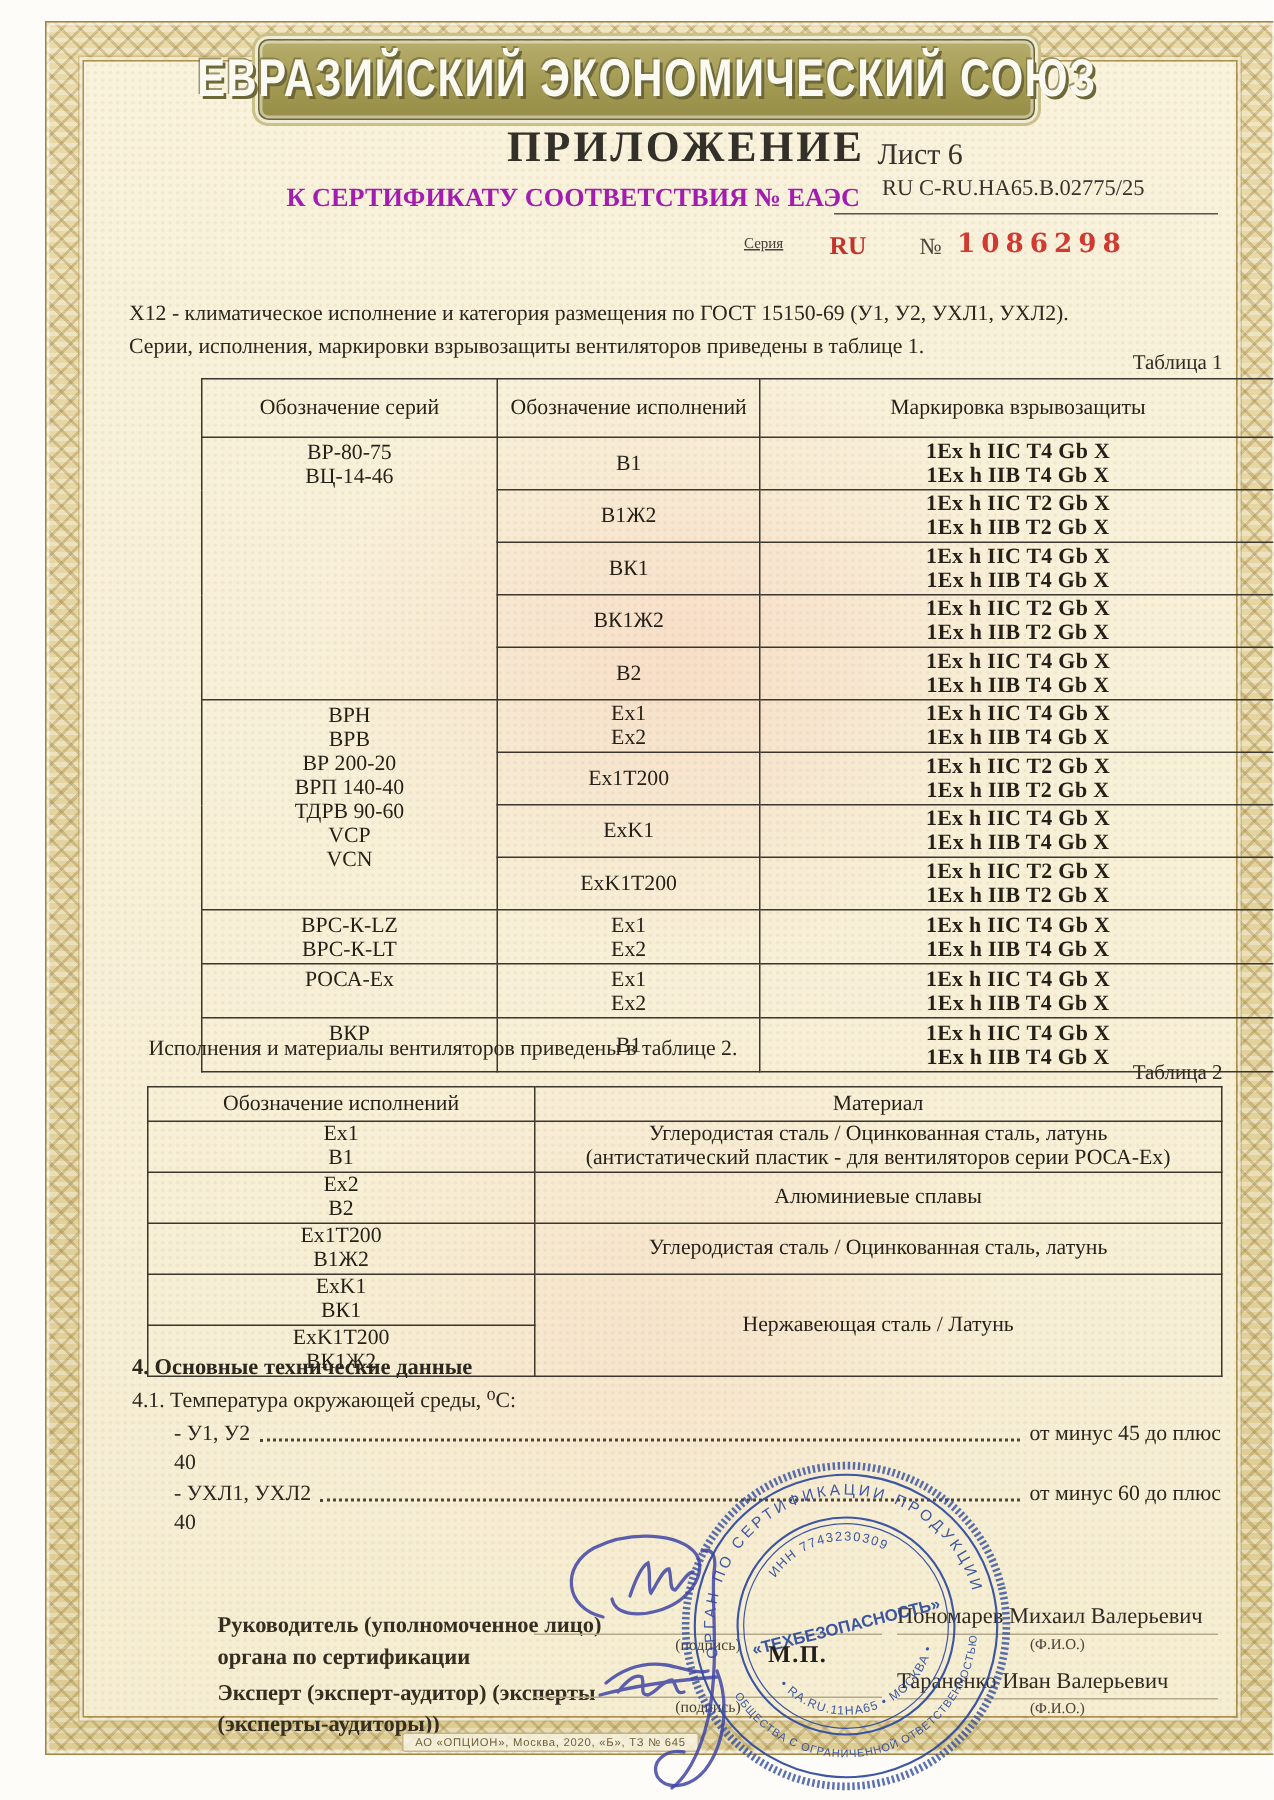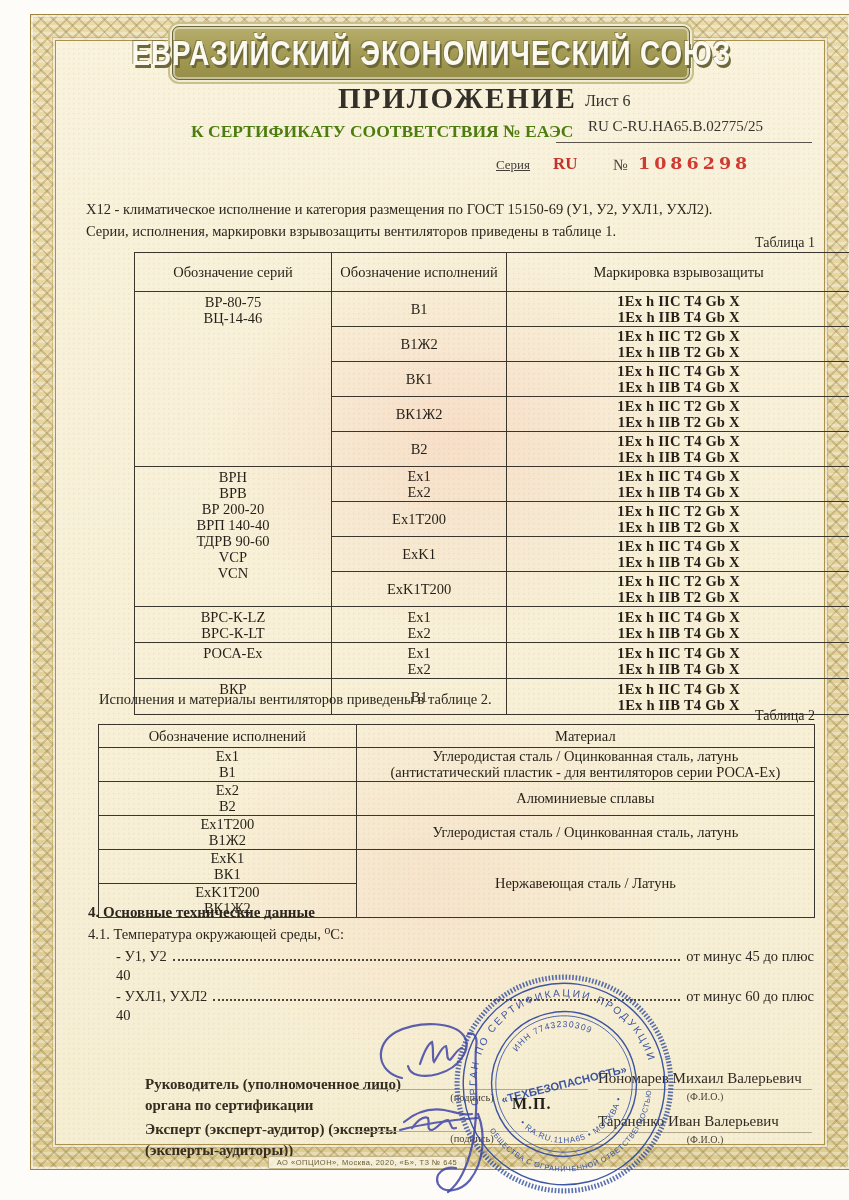--- a/index.html
+++ b/index.html
@@ -28,25 +28,25 @@
     background:linear-gradient(#b7ae6e,#a29952 55%,#968d48);
     border:1px solid #6d6535;border-radius:7px;
     box-shadow:0 0 0 2px rgba(255,255,250,.7), 0 0 0 4px #c9c08a, inset 0 0 0 2px rgba(255,255,255,.45);
     display:flex;align-items:center;justify-content:center;margin-top:16px;}
   .banner span{font-family:"Liberation Sans","DejaVu Sans",sans-serif;font-weight:bold;
     font-size:29px;letter-spacing:1px;color:#fbfaf2;white-space:nowrap;
     transform:scale(.96,1.22);text-shadow:2px 2px 0 #6e6839,-1px -1px 0 rgba(110,104,57,.65);}
   
   .abs{position:absolute;}
   .title{left:338px;top:82px;font-size:29px;font-weight:bold;letter-spacing:2px;color:#33302a;text-align:center;}
-  .sheet{left:585px;top:92px;font-size:16px;color:#37332c;}
-  .subtitle{left:191px;top:121px;font-size:17.5px;font-weight:bold;color:#4d7c0f;white-space:nowrap;}
+  .sheet{left:585px;top:92px;font-size:20px;color:#37332c;}
+  .subtitle{left:191px;top:121px;font-size:17.5px;font-weight:bold;color:#a21caf;white-space:nowrap;}
   .certno{left:588px;top:118px;font-size:15px;color:#37332c;white-space:nowrap;}
   .cert-underline{left:556px;top:142px;width:256px;height:0;border-bottom:1.5px solid #5b544a;}
-  .series-label{left:496px;top:157px;font-size:13px;color:#45403a;text-decoration:underline;}
+  .series-label{left:496px;top:157px;font-size:10px;color:#45403a;text-decoration:underline;}
   .series-value{left:553px;top:154px;font-size:17px;font-weight:bold;color:#c23329;}
   .num-sign{left:613px;top:156px;font-size:15.5px;color:#4a443c;}
   .num-value{left:638px;top:153px;font-size:17.5px;font-weight:bold;letter-spacing:4px;color:#d03a30;
     font-family:"DejaVu Serif",serif;}
   
   .intro{left:86px;top:198px;width:712px;font-size:14.5px;line-height:22px;color:#2b261e;}
   .tcaption{font-size:14px;color:#2e2a22;width:215px;text-align:right;}
   .cap1{left:600px;top:235px;} .cap2{left:600px;top:708px;}
   .between{left:99px;top:691px;font-size:14.5px;color:#2b261e;}
   

